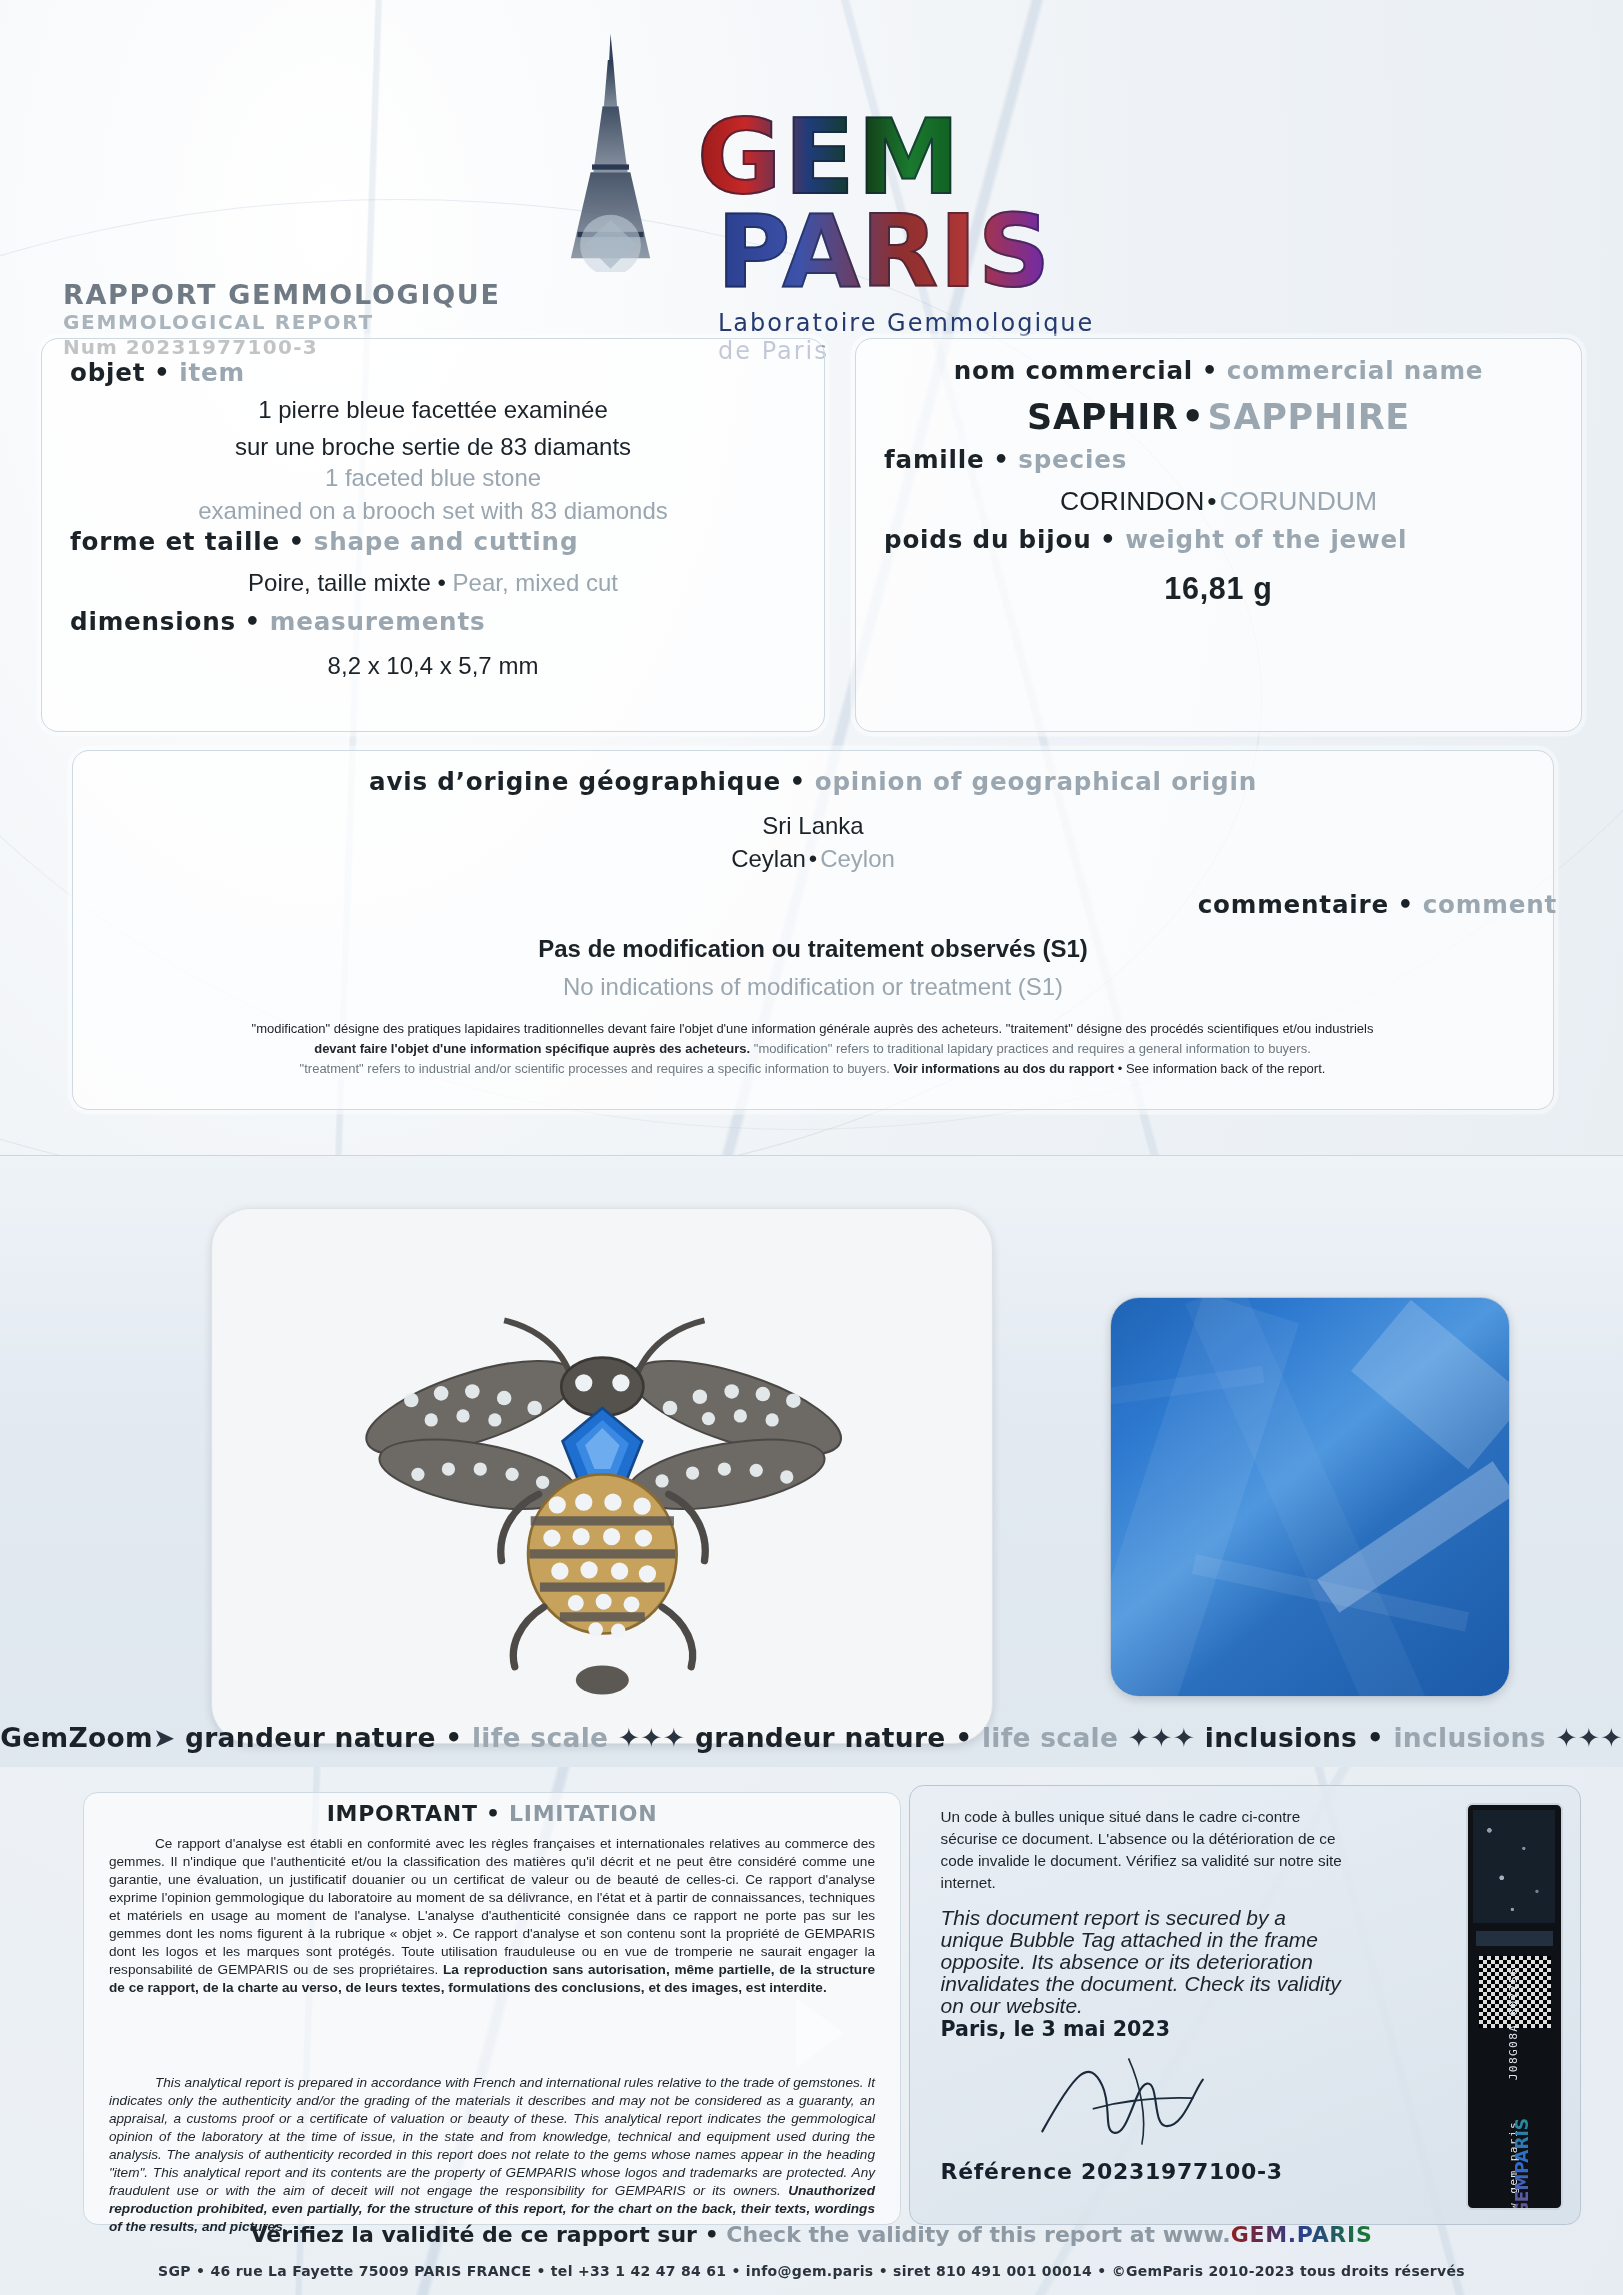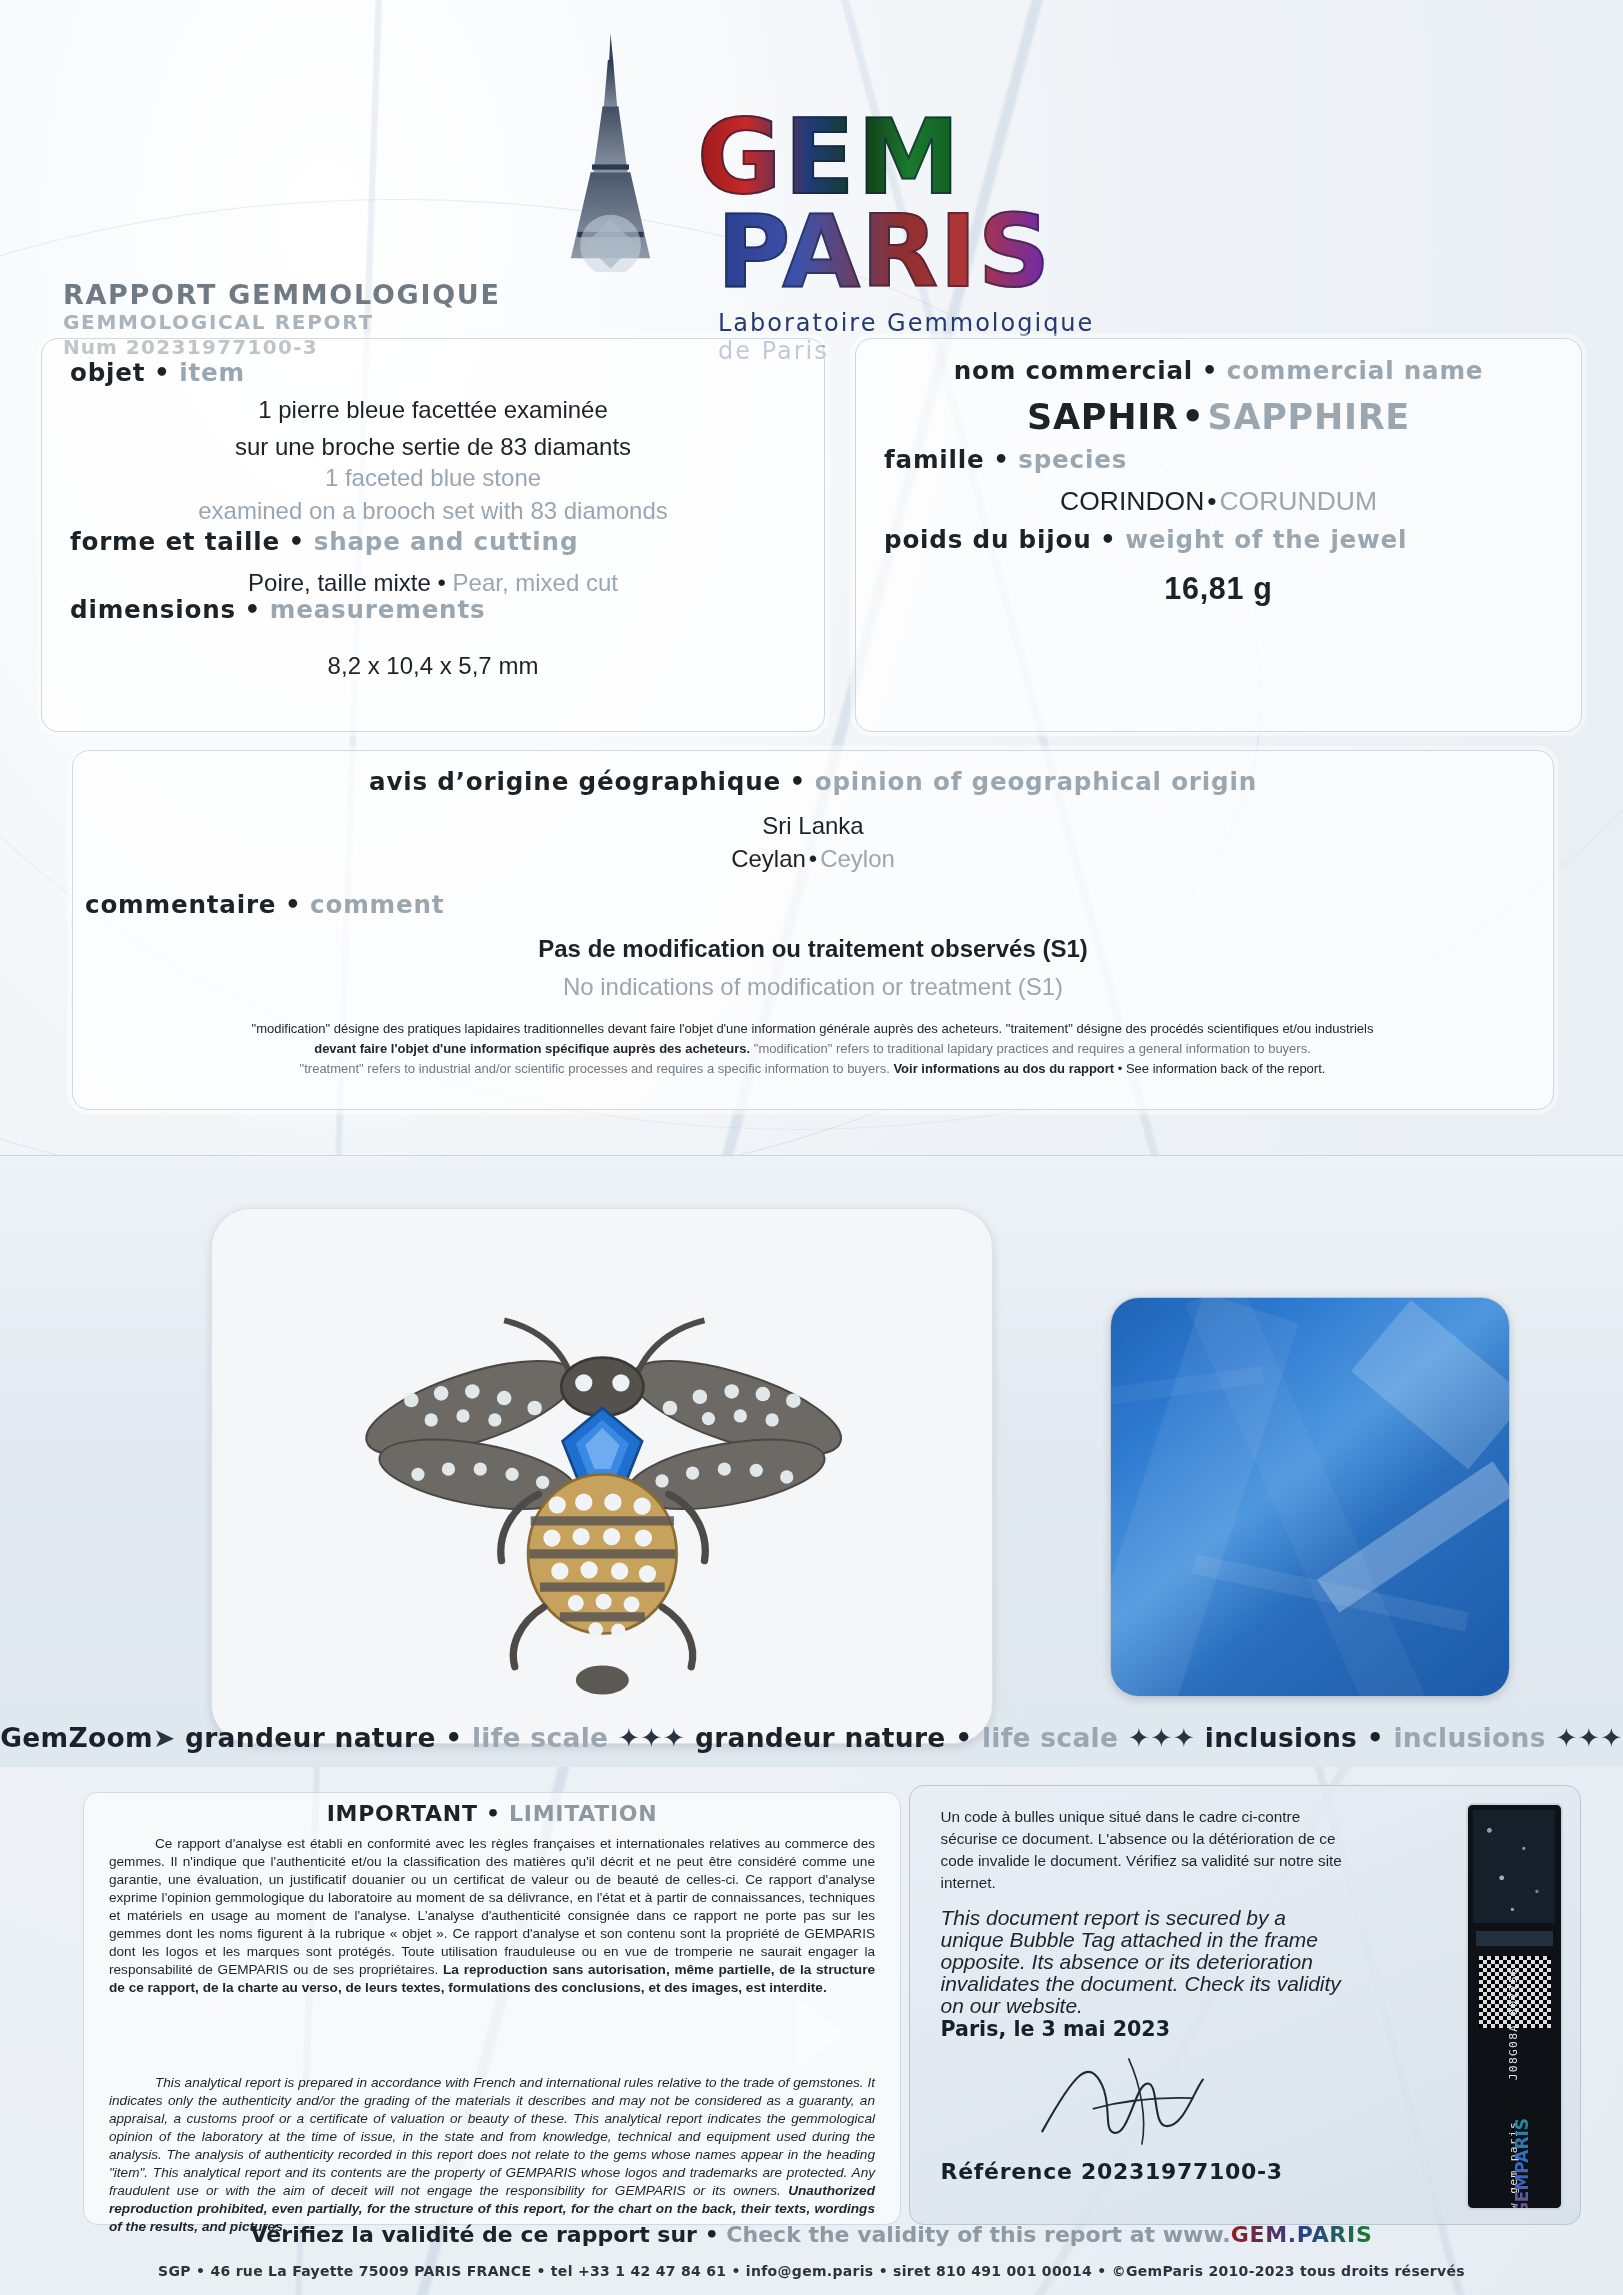--- a/index.html
+++ b/index.html
@@ -94,41 +94,41 @@
   .row-center{text-align:center;}
 
   
   .pl-objet{position:absolute;left:28px;top:18.6px;}
   .pl-v1{position:absolute;left:0;top:57px;width:100%;}
   .pl-v2{position:absolute;left:0;top:94px;width:100%;}
   .pl-v3{position:absolute;left:0;top:125px;width:100%;}
   .pl-v4{position:absolute;left:0;top:158px;width:100%;}
   .pl-forme{position:absolute;left:28px;top:188px;}
   .pl-v5{position:absolute;left:0;top:230px;width:100%;}
-  .pl-dims{position:absolute;left:28px;top:256px;}
+  .pl-dims{position:absolute;left:28px;top:268px;}
   .pl-v6{position:absolute;left:0;top:313px;width:100%;}
 
   
   .pr-l1{position:absolute;left:0;top:17px;width:100%;text-align:center;}
   .pr-v1{position:absolute;left:0;top:58px;width:100%;}
   .pr-l2{position:absolute;left:28px;top:106px;}
   .pr-v2{position:absolute;left:0;top:147px;width:100%;}
   .pr-l3{position:absolute;left:28px;top:186px;}
   .pr-v3{position:absolute;left:0;top:232px;width:100%;}
 
   .brand-big{
     font-family:"DejaVu Sans", sans-serif;
     font-size:35px;font-weight:bold;letter-spacing:0.7px;
   }
 
   
   .pm-t1{position:absolute;left:0;top:16px;width:100%;text-align:center;}
   .pm-v1{position:absolute;left:0;top:61px;width:100%;}
   .pm-v2{position:absolute;left:0;top:94px;width:100%;}
-  .pm-t2{position:absolute;left:12px;top:139px;width:100%;text-align:left;}
+  .pm-t2{position:absolute;left:4px;top:139px;width:100%;text-align:right;}
   .pm-v3{position:absolute;left:0;top:184px;width:100%;}
   .pm-v4{position:absolute;left:0;top:222px;width:100%;}
   .pm-fine{position:absolute;left:46px;top:268px;width:1387px;text-align:center;
     font-size:13px;line-height:20px;color:#20262c;font-family:"Liberation Sans",sans-serif;}
   .pm-fine b{font-weight:bold;}
   .pm-fine .g{color:#6d7880;}
 
   
   .band{
     position:absolute;left:0;top:1155px;width:100%;height:611px;

